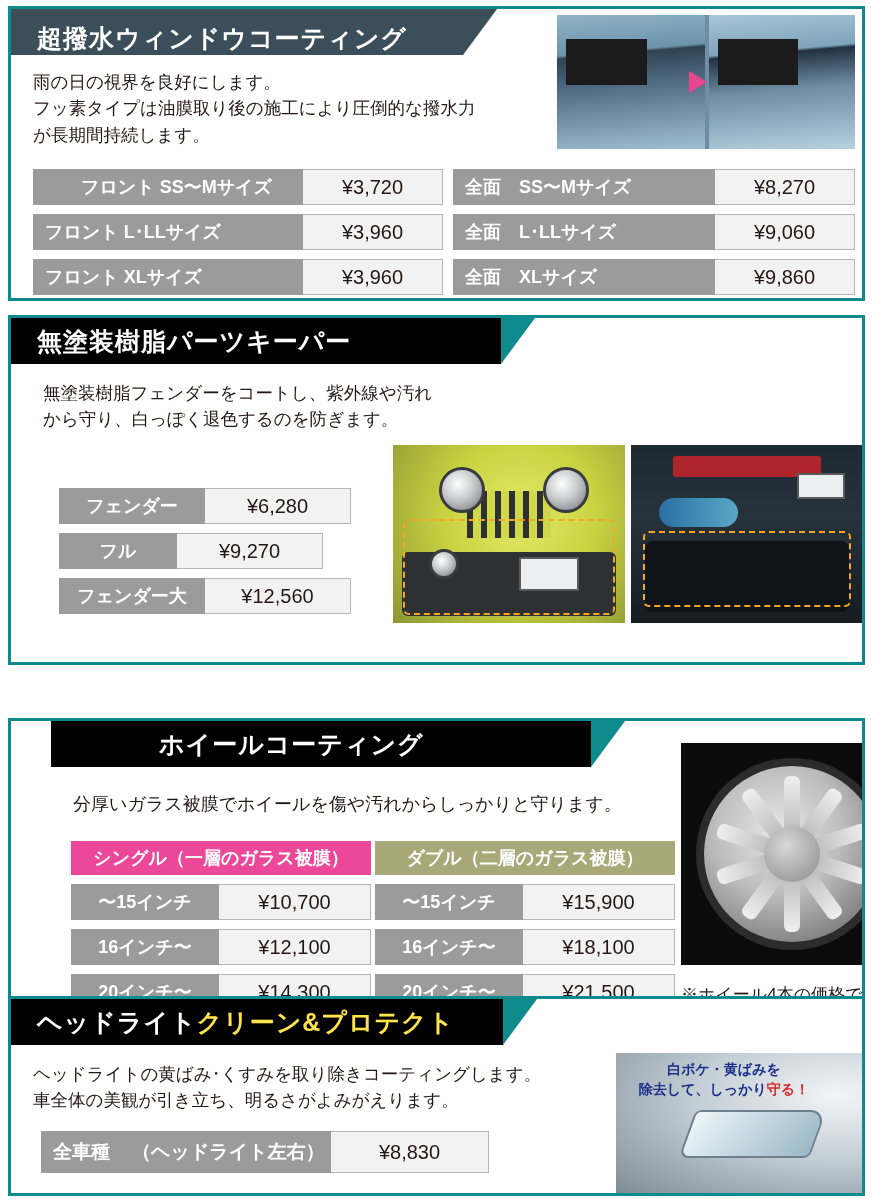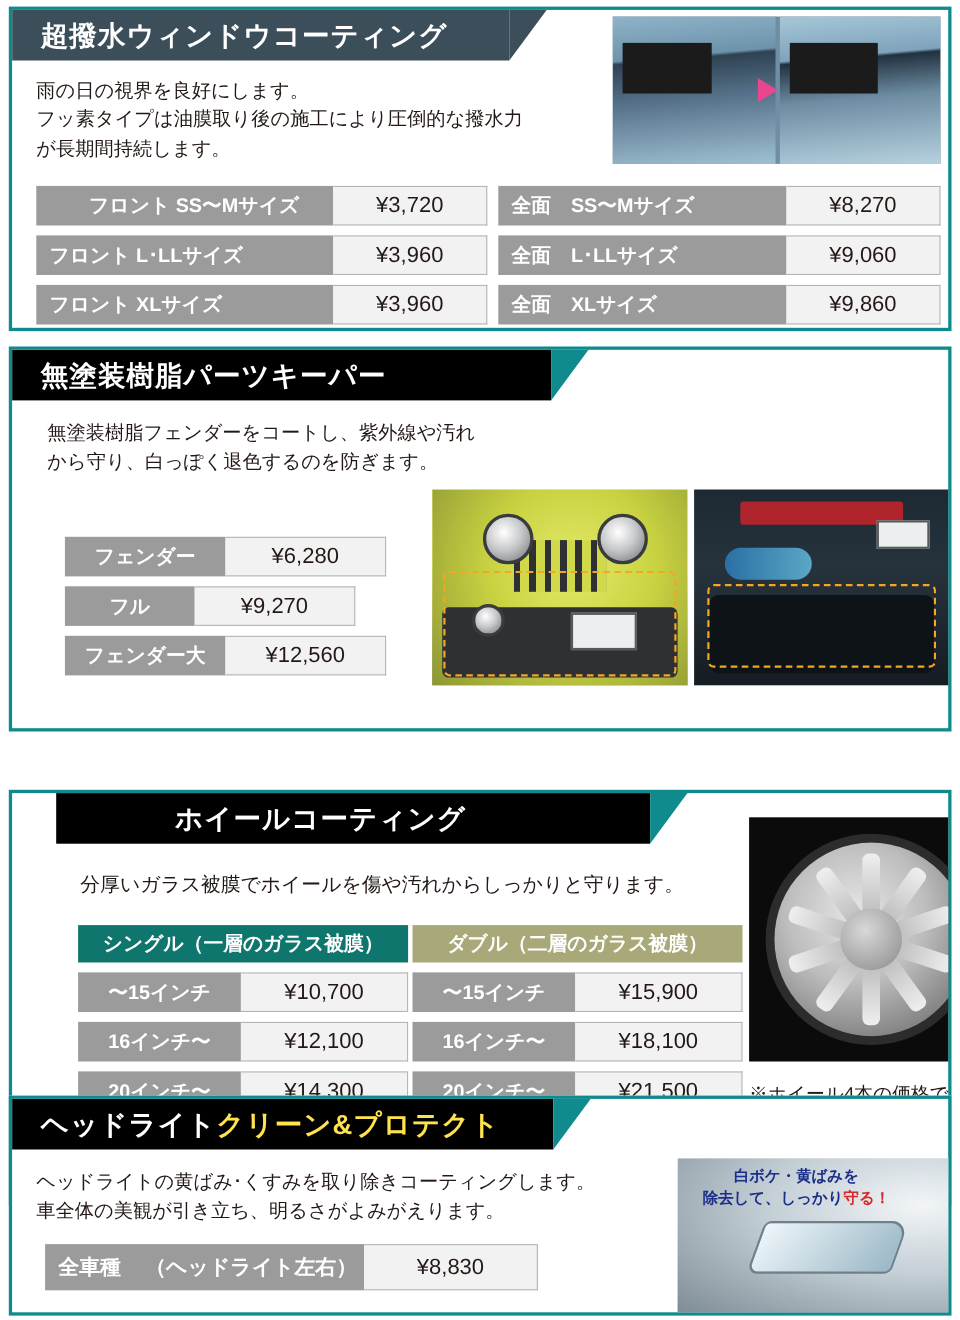--- a/index.html
+++ b/index.html
@@ -189,21 +189,21 @@
   .hl-copy .mk { color:#d42a2a; }
 </style>
 </head>
 <body>
 
 <div class="page">
 
   <div class="panel" style="left:8px; top:6px; width:857px; height:295px;">
     <div class="panel-inner">
 
-      <div class="banner" style="width:452px;">
+      <div class="banner" style="width:452px;align-items:flex-end;">
         <span>超撥水ウィンドウコーティング</span>
       </div>
 
       <div class="desc" style="left:22px; top:60px; width:520px;">雨の日の視界を良好にします。
 フッ素タイプは油膜取り後の施工により圧倒的な撥水力
 が長期間持続します。</div>
 
       <div class="photo" style="left:546px; top:6px; width:298px; height:134px; background:#6f8ea4;">
         <div class="ws-before" style="left:0; width:148px;"></div>
         <div class="ws-after" style="left:152px; width:146px;"></div>
@@ -319,21 +319,21 @@
           <div class="spoke" style="transform:rotate(180deg);"></div>
           <div class="spoke" style="transform:rotate(216deg);"></div>
           <div class="spoke" style="transform:rotate(252deg);"></div>
           <div class="spoke" style="transform:rotate(288deg);"></div>
           <div class="spoke" style="transform:rotate(324deg);"></div>
           <div class="wheel-inner"></div>
         </div>
       </div>
 
       <div style="position:absolute; left:20px; top:120px; width:300px;">
-        <div style="background:#0f766e; color:#ffffff; font-size:18px; font-weight:bold; height:34px; display:flex; align-items:center; justify-content:center; margin-bottom:9px;">シングル（一層のガラス被膜）</div>
+        <div style="background:#ec4899; color:#ffffff; font-size:18px; font-weight:bold; height:34px; display:flex; align-items:center; justify-content:center; margin-bottom:9px;">シングル（一層のガラス被膜）</div>
         <div class="prow">
           <div class="lbl" style="width:148px; justify-content:center;">〜15インチ</div>
           <div class="val" style="width:152px;">¥10,700</div>
         </div>
         <div class="prow">
           <div class="lbl" style="width:148px; justify-content:center;">16インチ〜</div>
           <div class="val" style="width:152px;">¥12,100</div>
         </div>
         <div class="prow">
           <div class="lbl" style="width:148px; justify-content:center;">20インチ〜</div>

